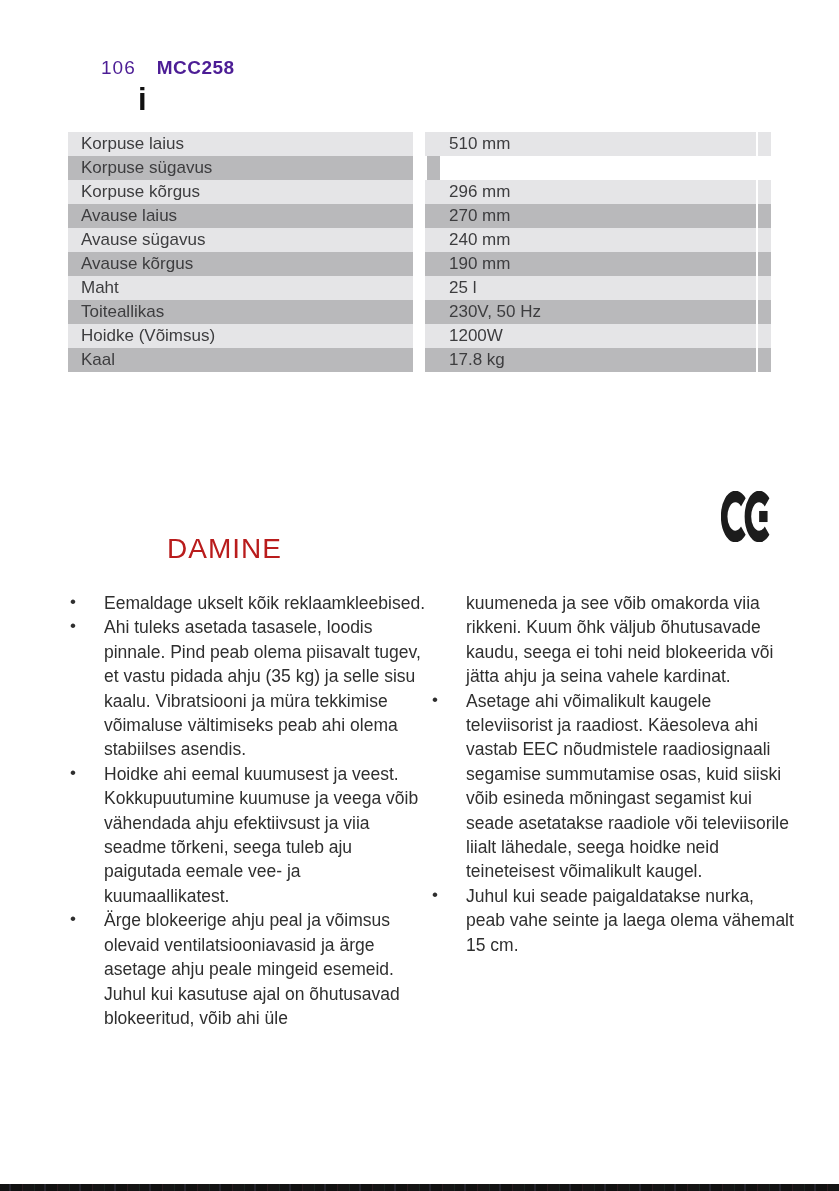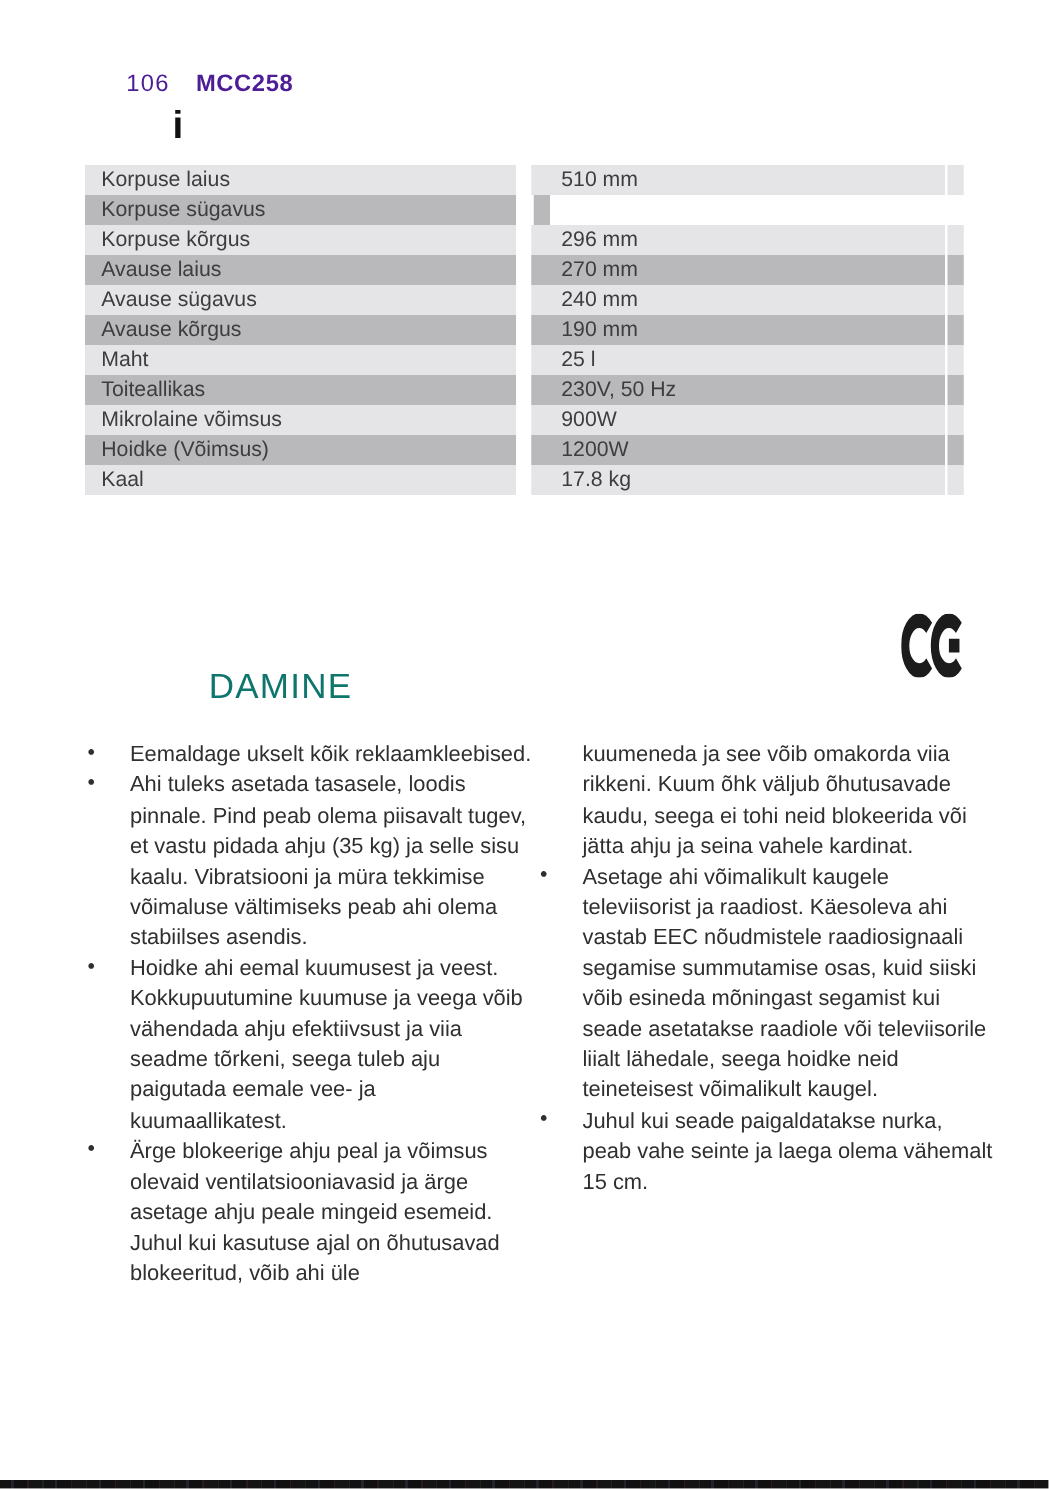--- a/index.html
+++ b/index.html
@@ -68,21 +68,21 @@
   }
   .ce-mark svg { width: 100%; height: 100%; }
 
   
   .section-heading {
     position: absolute;
     left: 167px; top: 533px;
     font-size: 28px;
     font-weight: 500;
     letter-spacing: 1px;
-    color: #0f766e;
+    color: #b91c1c;
   }
 
   
   .col {
     position: absolute;
     top: 591px;
     font-size: 17.5px;
     line-height: 24.4px;
     color: #2f2f2f;
   }
@@ -172,27 +172,20 @@
         <div class="t-tail"></div>
     </div>
     <div class="t-row">
       <div class="t-cell t-label">Toiteallikas</div>
         <div class="t-gap"></div>
       <div class="t-cell t-value">230V, 50 Hz</div>
         <div class="t-gap2"></div>
         <div class="t-tail"></div>
     </div>
     <div class="t-row">
-      <div class="t-cell t-label">Mikrolaine võimsus</div>
-        <div class="t-gap"></div>
-      <div class="t-cell t-value">900W</div>
-        <div class="t-gap2"></div>
-        <div class="t-tail"></div>
-    </div>
-    <div class="t-row">
       <div class="t-cell t-label">Hoidke (Võimsus)</div>
         <div class="t-gap"></div>
       <div class="t-cell t-value">1200W</div>
         <div class="t-gap2"></div>
         <div class="t-tail"></div>
     </div>
     <div class="t-row">
       <div class="t-cell t-label">Kaal</div>
         <div class="t-gap"></div>
       <div class="t-cell t-value">17.8 kg</div>

